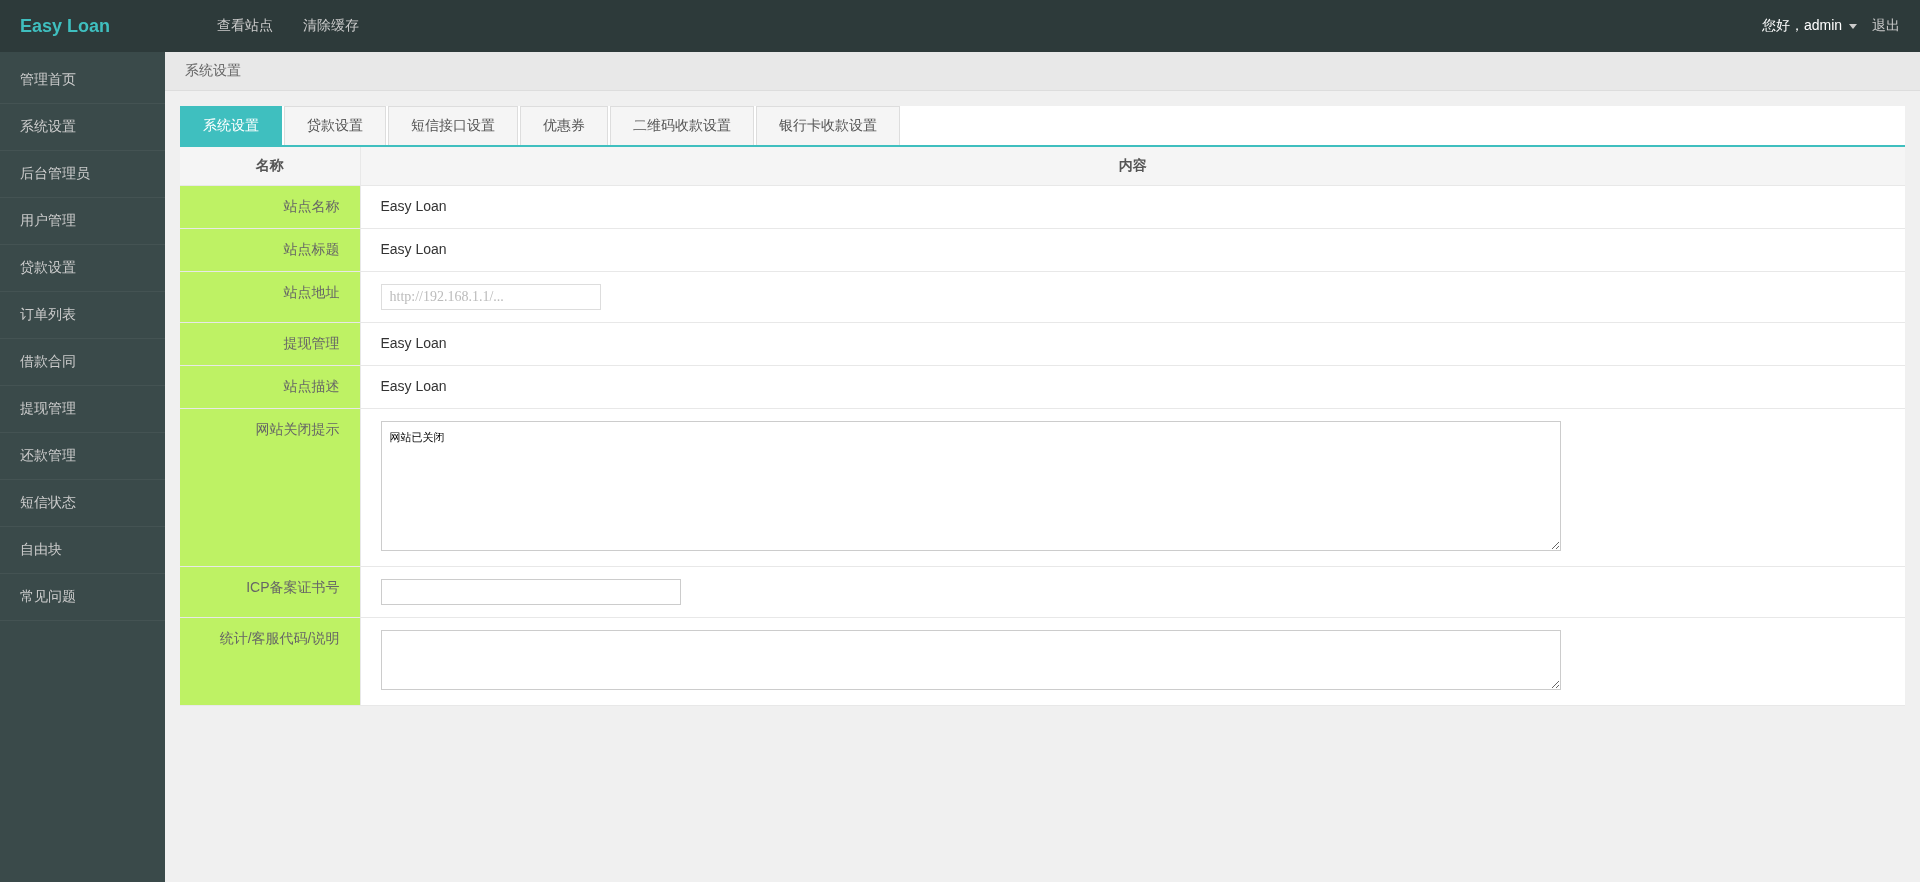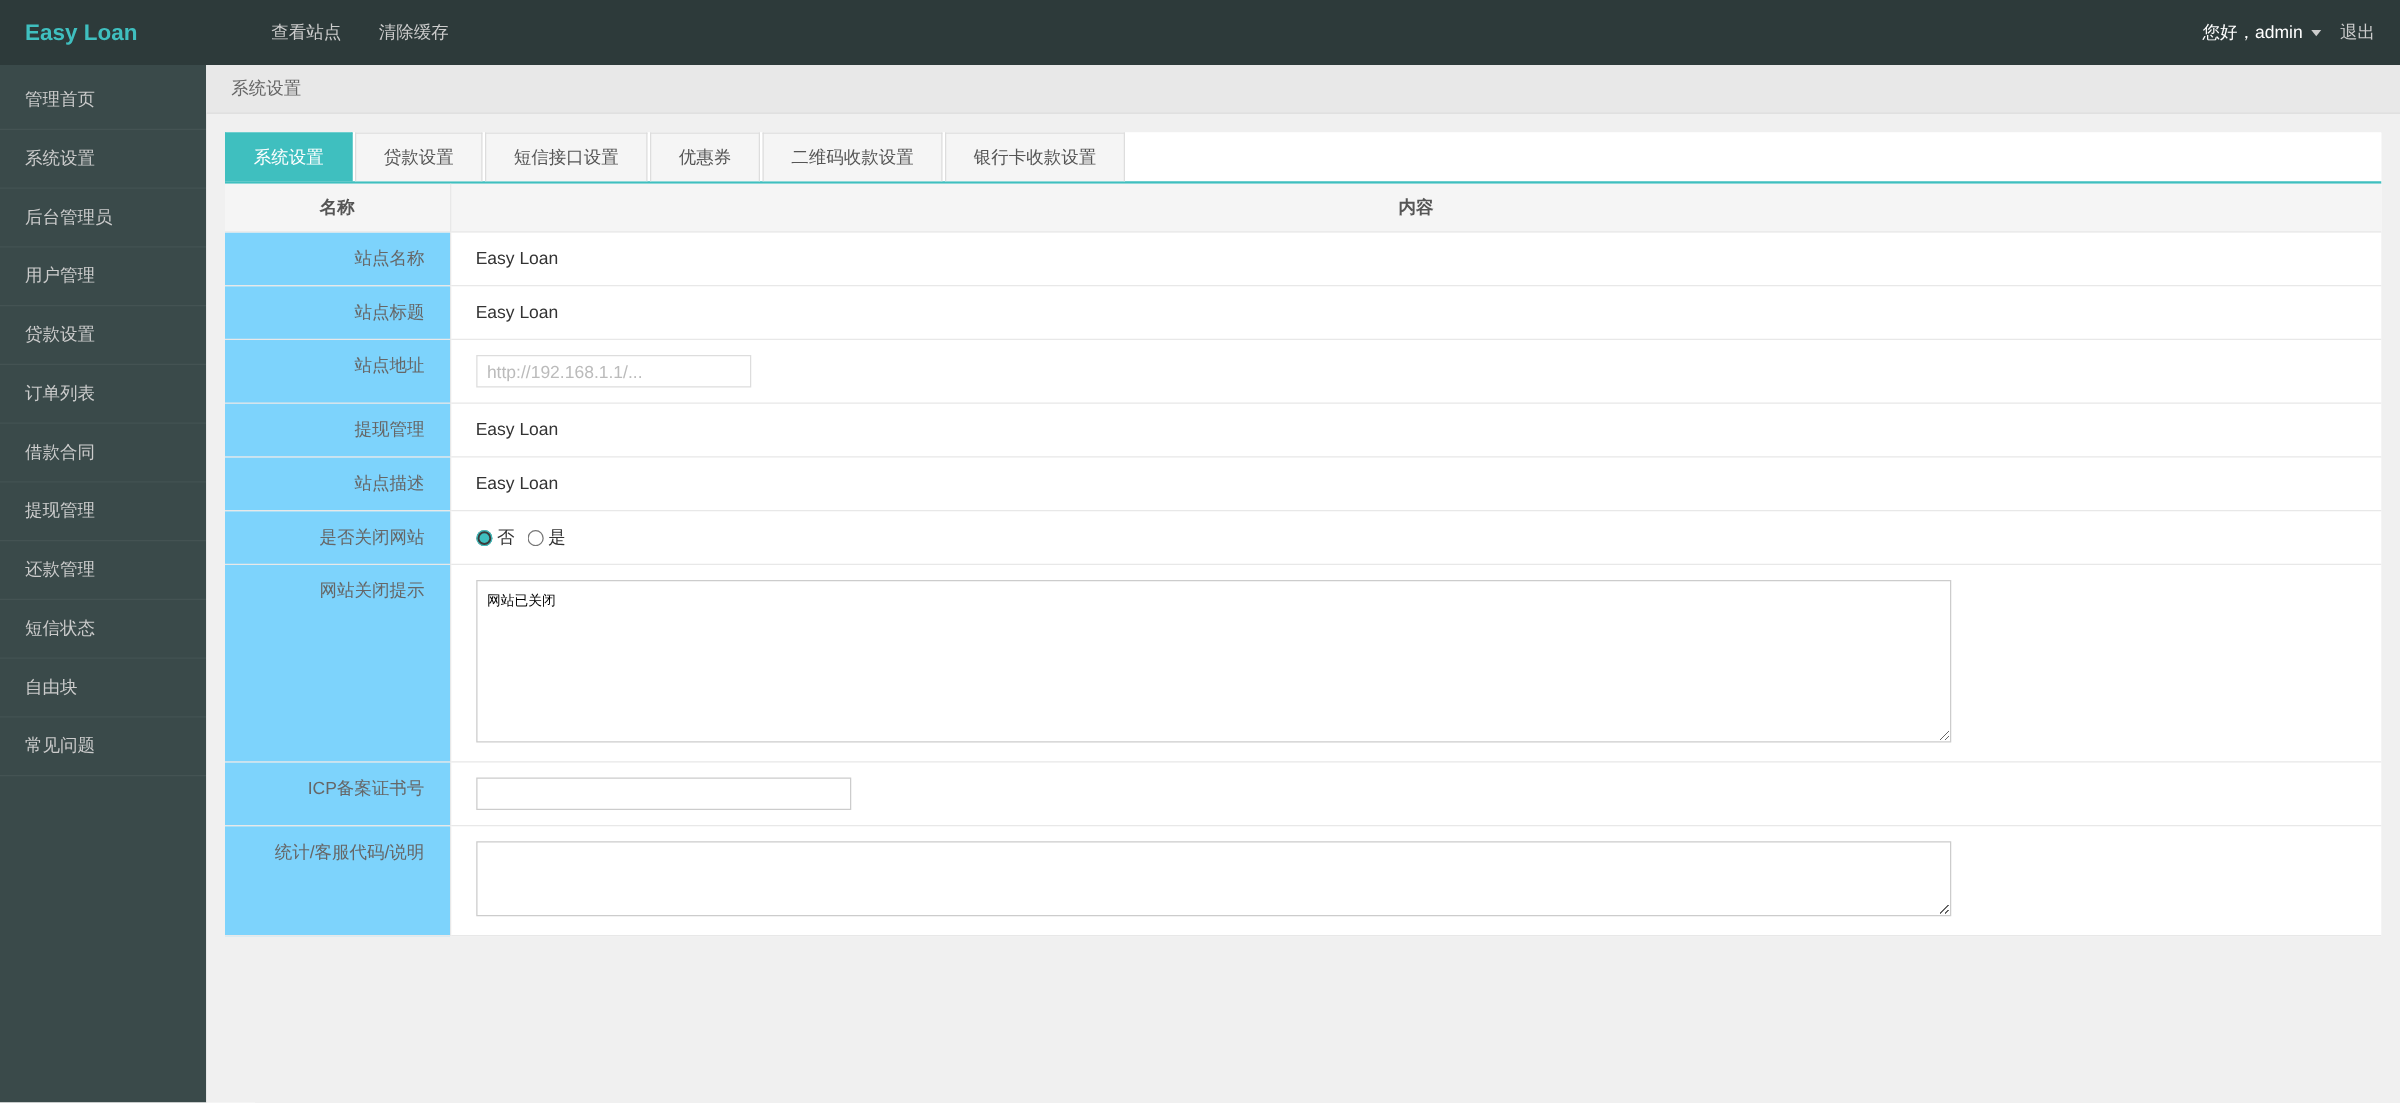--- a/index.html
+++ b/index.html
@@ -123,38 +123,39 @@
     .settings-table .header-row .name-col {
       width: 180px;
       text-align: center;
       border-right: 1px solid #e8e8e8;
     }
     .settings-table td.label-col {
       width: 180px;
       padding: 12px 20px;
       color: #666;
       text-align: right;
-      background: #7dd3fc;
+      background: #bef264;
       border-right: 1px solid #e8e8e8;
       vertical-align: top;
     }
     .settings-table td.value-col {
       padding: 12px 20px;
       color: #333;
       vertical-align: top;
     }
 
     
     .settings-table input[type="text"] {
       border: 1px solid #ccc;
       padding: 4px 8px;
       font-size: 14px;
       width: 300px;
       color: #999;
       background: #fff;
+      font-family: Liberation Serif, serif;
     }
 
     
     .radio-group {
       display: flex;
       align-items: center;
       gap: 10px;
     }
     .radio-group label {
       display: flex;
@@ -283,35 +284,20 @@
           </td>
         </tr>
 
         <tr>
           <td class="label-col">站点描述</td>
           <td class="value-col">
             <span>Easy Loan</span>
           </td>
         </tr>
 
-        <tr>
-          <td class="label-col">是否关闭网站</td>
-          <td class="value-col">
-            <div class="radio-group">
-              <label>
-                <input type="radio" name="site_closed" value="0" checked="" style="">
-                <span>否</span>
-              </label>
-              <label>
-                <input type="radio" name="site_closed" value="1" style="">
-                <span>是</span>
-              </label>
-            </div>
-          </td>
-        </tr>
 
         <tr>
           <td class="label-col">网站关闭提示</td>
           <td class="value-col">
             <textarea style="">网站已关闭</textarea>
           </td>
         </tr>
 
         <tr>
           <td class="label-col">ICP备案证书号</td>

